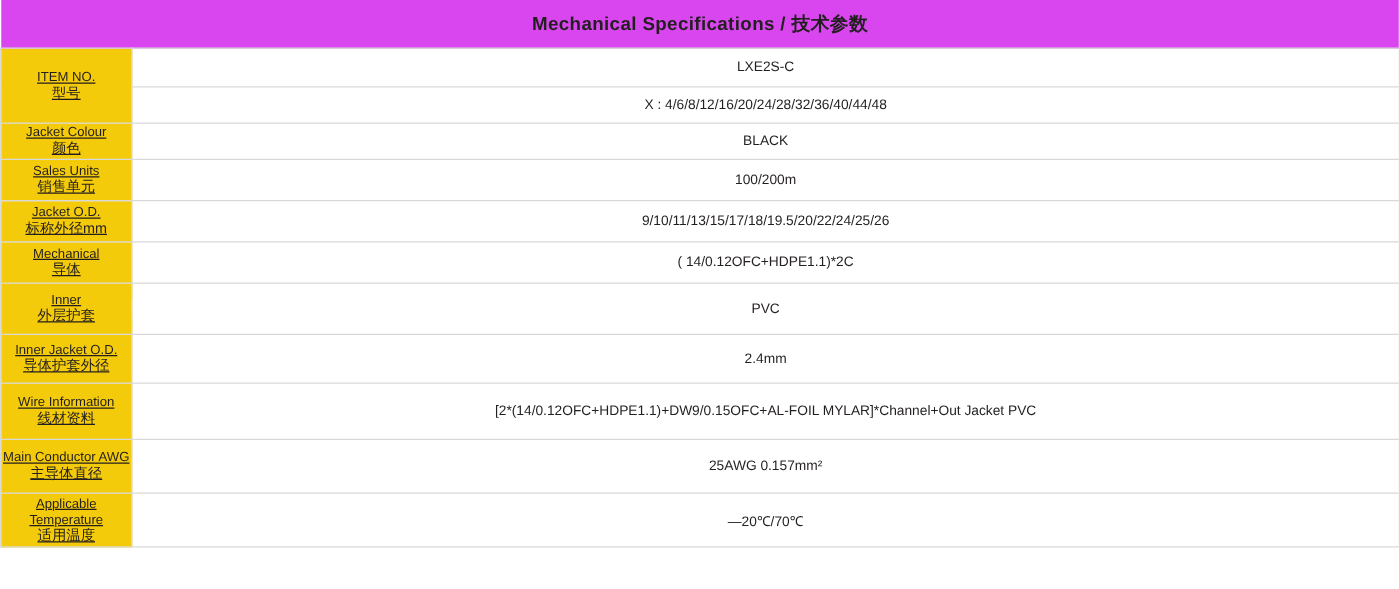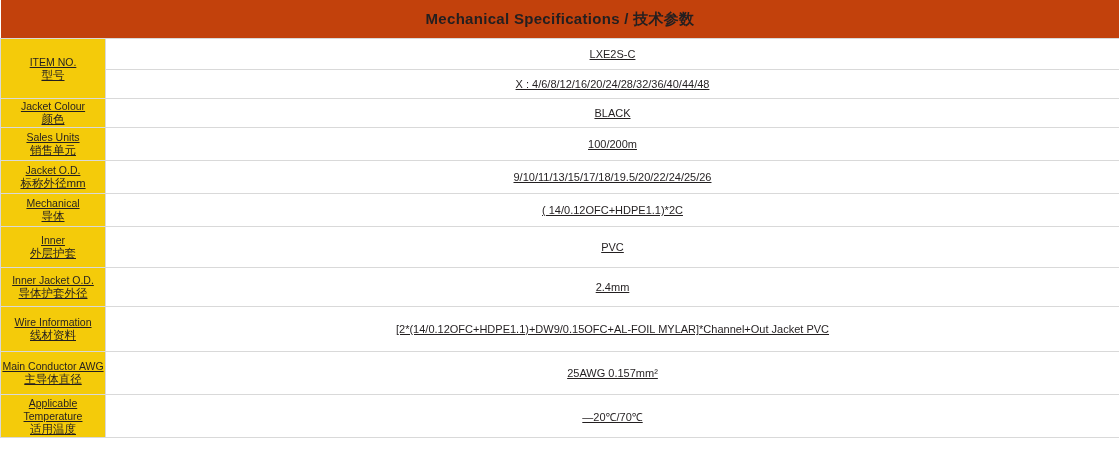--- a/index.html
+++ b/index.html
@@ -19,21 +19,21 @@
     border-collapse: collapse;
     table-layout: fixed;
   }
   .spec-table td {
     border: 1px solid #d9d9d9;
     padding: 0;
     vertical-align: middle;
   }
   .title-row td {
     height: 38px;
-    background: #c2410c;
+    background: #d946ef;
     border: 1px solid #d9d9d9;
     border-left: none;
     border-right: none;
     border-top: none;
     text-align: center;
     font-size: 15px;
     font-weight: bold;
     letter-spacing: 0.3px;
     color: #231f20;
   }
@@ -56,21 +56,20 @@
     display: block;
     font-size: 11.5px;
   }
   .value-cell {
     text-align: center;
     font-size: 11px;
     color: #231f20;
     padding: 6px 8px;
     border-right: none;
     background: #ffffff;
-    text-decoration: underline;
   }
   .r1 { height: 30px; }
   .r2 { height: 28px; margin-left: 37px; }
   .r3 { height: 28px; }
   .r4 { height: 32px; text-align: center; }
   .r5 { height: 32px; }
   .r6 { height: 32px; }
   .r7 { height: 40px; border-radius: 15px; }
   .r8 { height: 38px; }
   .r9 { height: 44px; }

